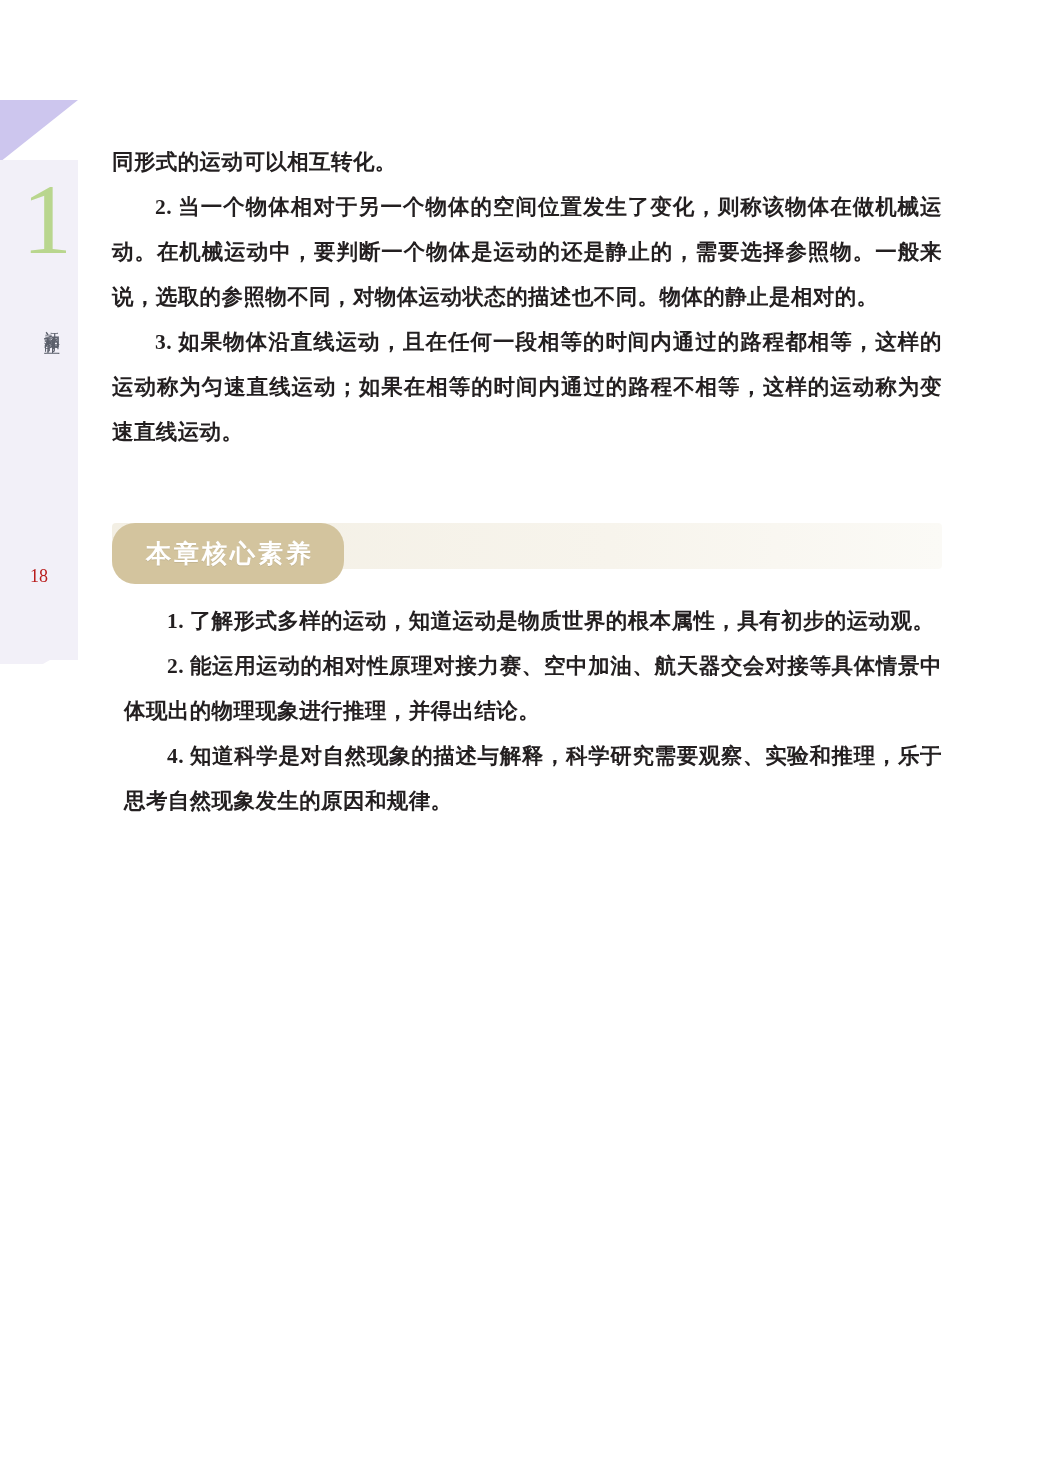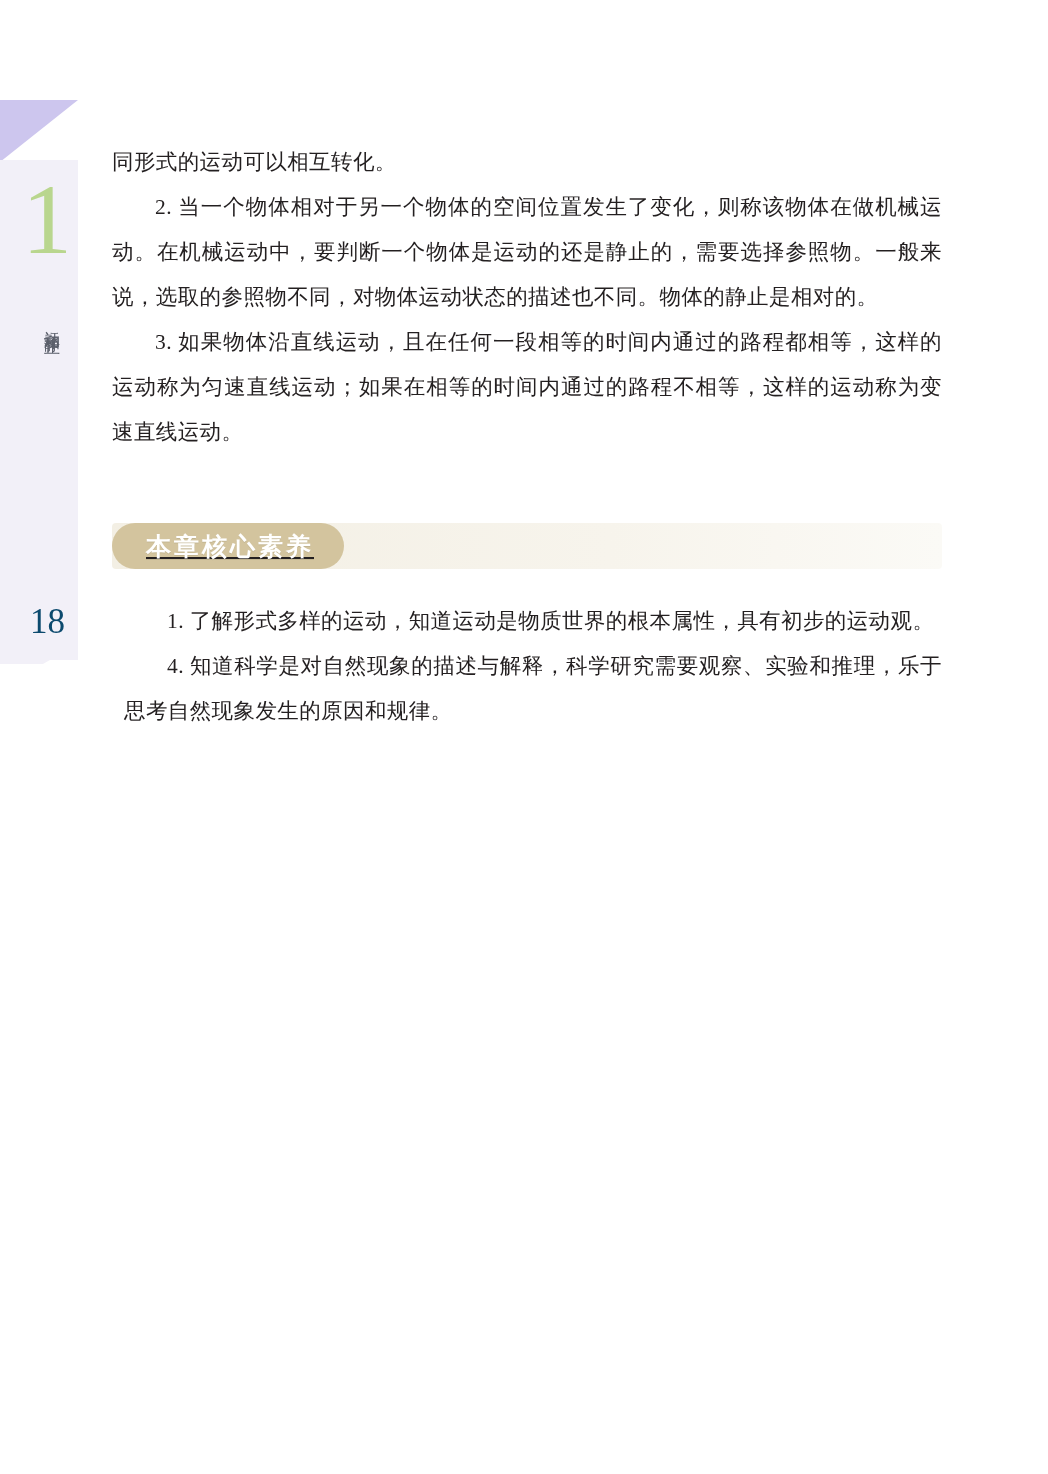--- a/index.html
+++ b/index.html
@@ -70,41 +70,41 @@
     color: #5b5f6b;
     writing-mode: vertical-rl;
     text-orientation: upright;
     letter-spacing: 2px;
     font-family: "Liberation Sans", sans-serif;
   }
   .page-number {
     position: absolute;
     left: 30px;
     top: 566px;
-    font-size: 35px;
-    color: #0c4a6e;
+    font-size: 18px;
+    color: #b91c1c;
     font-family: "Liberation Serif", serif;
-    margin-top: 36px;
   }
 
   
   .content {
     position: absolute;
     left: 112px;
     top: 140px;
     width: 830px;
   }
   p.para {
     margin: 0;
     font-size: 21.5px;
     line-height: 45px;
     text-align: justify;
     text-justify: inter-ideograph;
     color: #231f20;
     letter-spacing: 0.4px;
+    font-weight: bold;
   }
   p.indent {
     text-indent: 2em;
   }
 
   
   .formula {
     display: inline-block;
     vertical-align: middle;
     white-space: nowrap;
@@ -144,27 +144,26 @@
     margin-top: 68px;
     height: 46px;
     width: 830px;
     background: linear-gradient(to right, #f3efe4 0%, #f7f4ec 60%, #fbfaf6 100%);
     border-radius: 4px;
   }
   .section-pill {
     position: absolute;
     left: 0;
     top: 0;
-    height: 46px;
+    height: 61px;
     padding: 0 30px 0 34px;
     background: #d3c49e;
     border-radius: 23px;
     display: flex;
     align-items: center;
-    text-decoration: underline;
   }
   .section-pill-label {
     font-size: 25px;
     font-weight: bold;
     color: #ffffff;
     letter-spacing: 3px;
     font-family: "Liberation Sans", sans-serif;
     text-shadow: 0 1px 0 rgba(0,0,0,0.08);
   }
 
@@ -195,16 +194,17 @@
 
 
   <div class="section-banner">
     <div class="section-pill">
       <span class="section-pill-label">本章核心素养</span>
     </div>
   </div>
 
   <div class="section-body">
     <p class="para indent">1. 了解形式多样的运动，知道运动是物质世界的根本属性，具有初步的运动观。</p>
+    <p class="para indent">2. 能运用运动的相对性原理对接力赛、空中加油、航天器交会对接等具体情景中体现出的物理现象进行推理，并得出结论。</p>
     <p class="para indent">4. 知道科学是对自然现象的描述与解释，科学研究需要观察、实验和推理，乐于思考自然现象发生的原因和规律。</p>
   </div>
 
 </div>
 
 </body></html>

